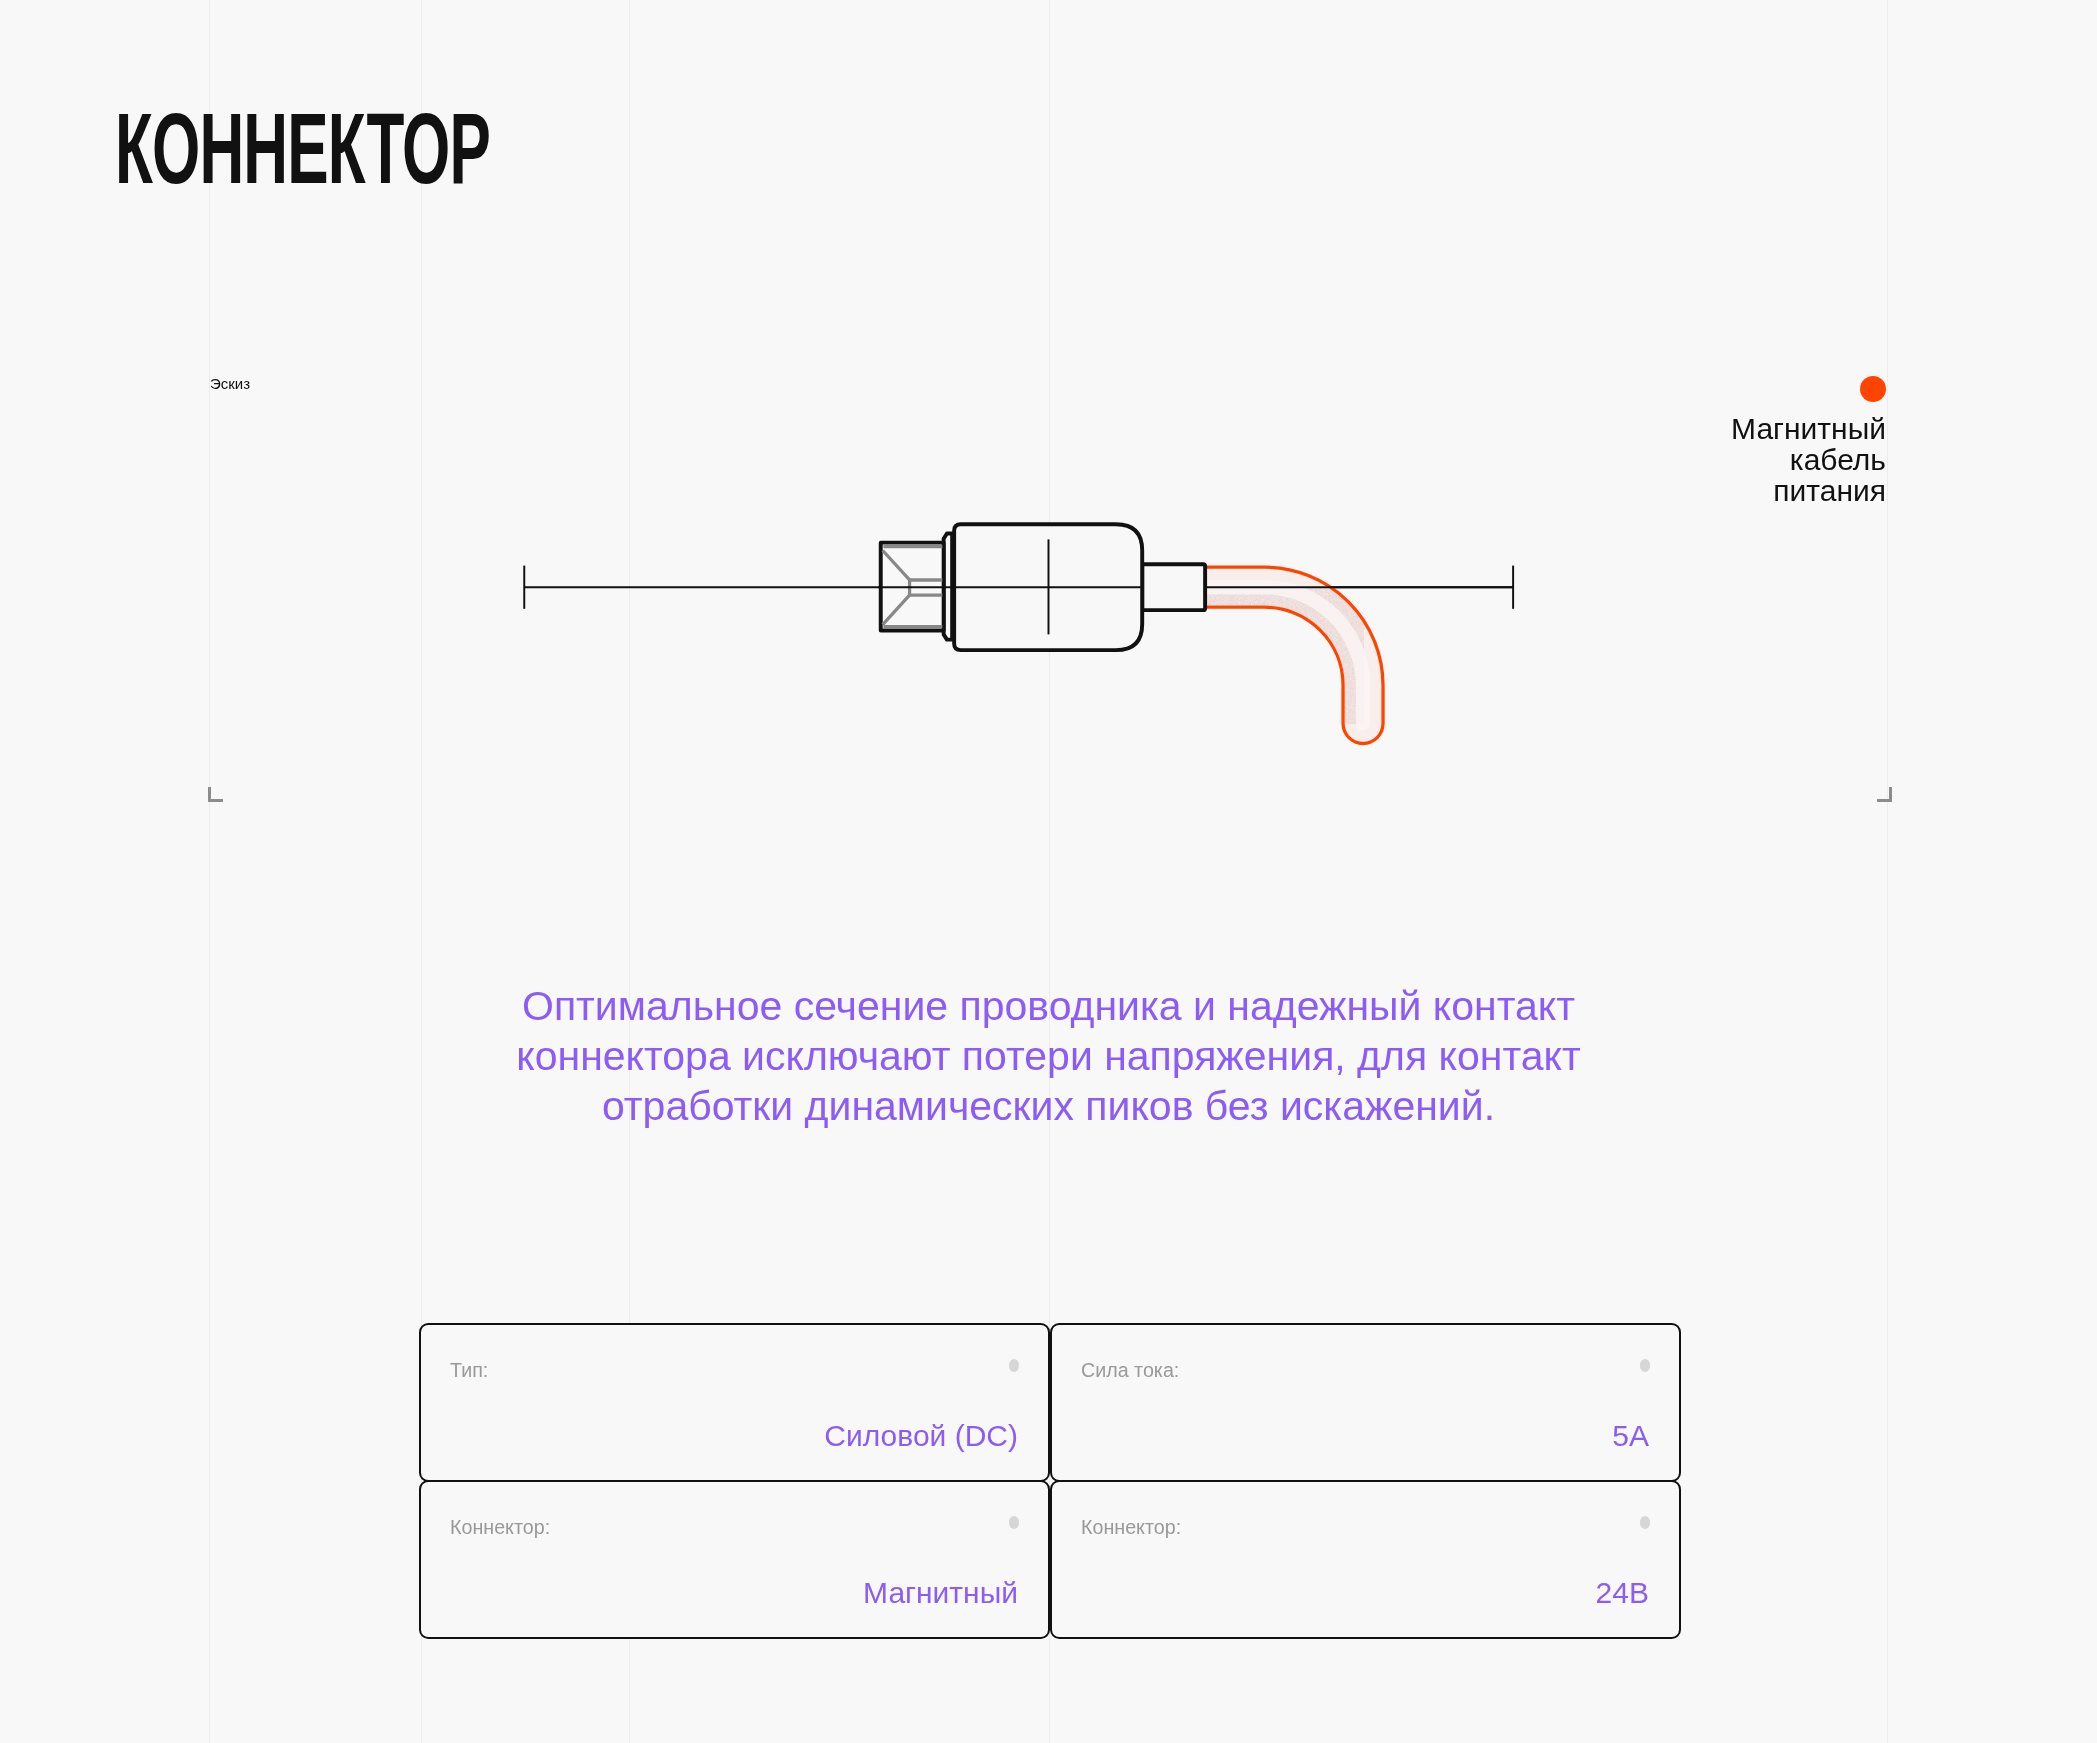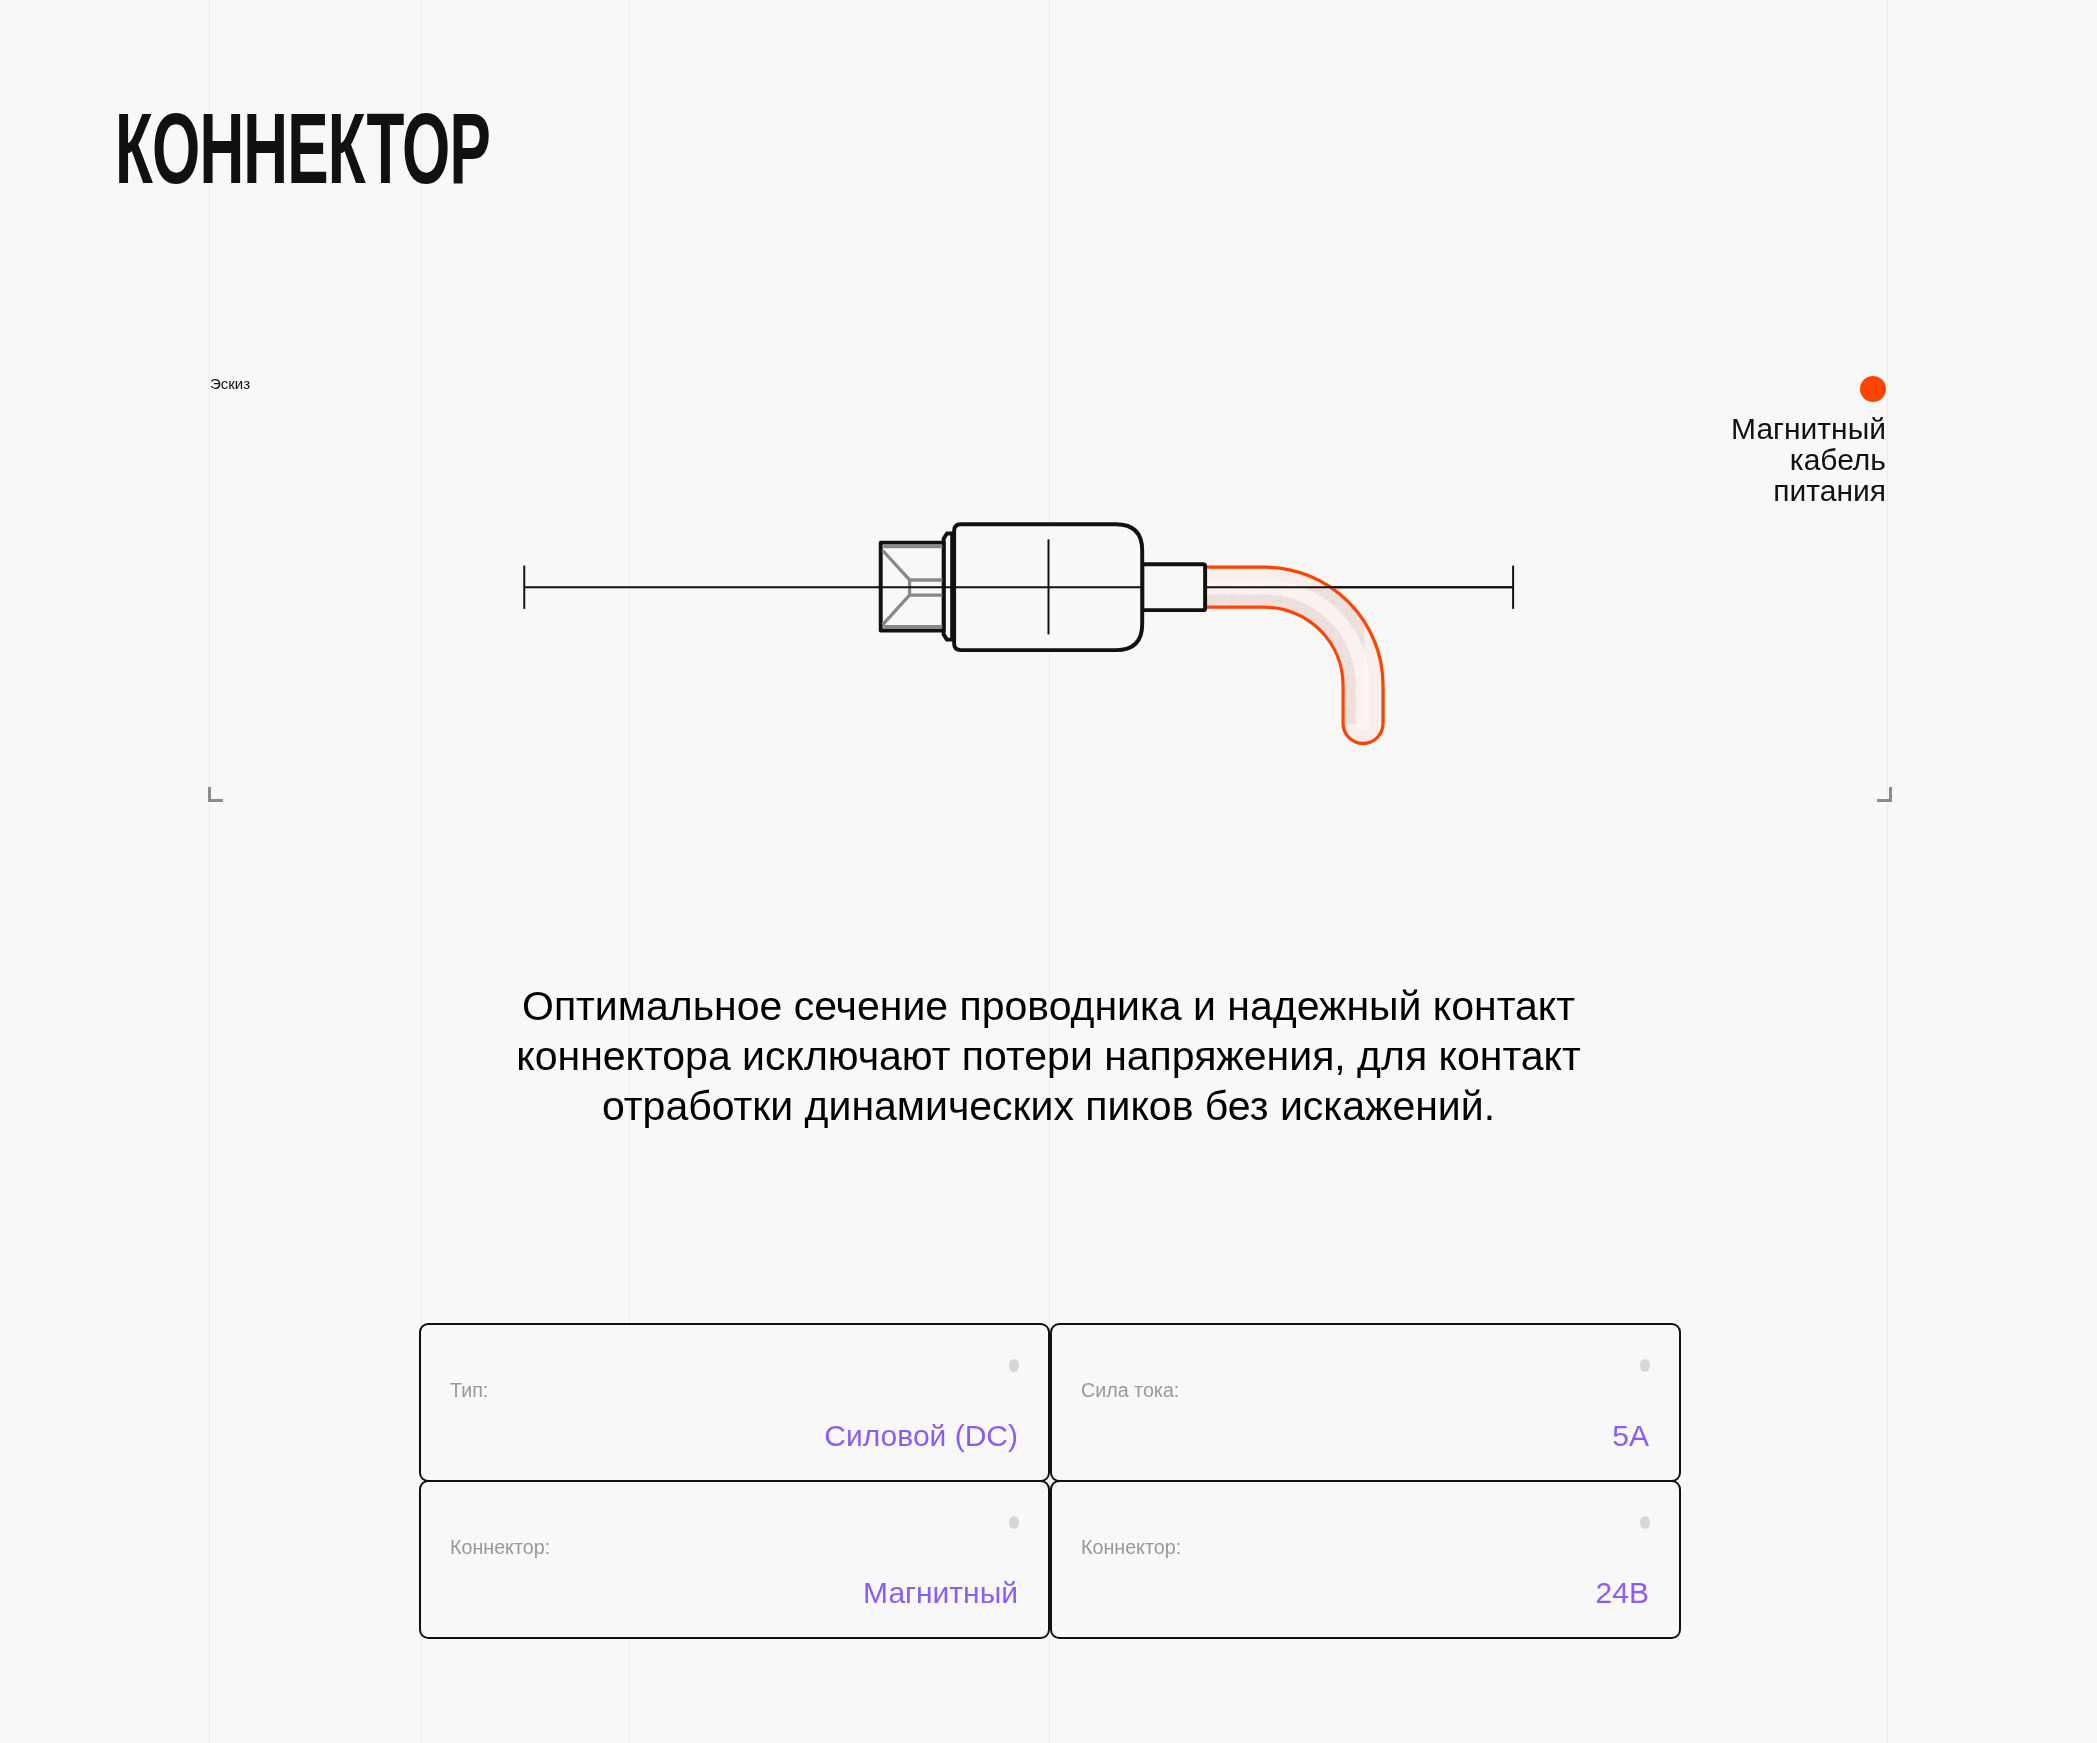--- a/index.html
+++ b/index.html
@@ -21,28 +21,28 @@
   .callout .text {
     position: absolute; right: 0; top: 37px; width: 262px;
     font-size: 30px; line-height: 31px; color: #111; text-align: right;
   }
   .corner { position: absolute; width: 11.8px; height: 11.8px; border-color: #8c8c8c; border-style: solid; }
   .corner.left { left: 208px; top: 787px; border-width: 0 0 3.9px 3.9px; }
   .corner.right { left: 1877px; top: 787px; border-width: 0 3.9px 3.9px 0; }
   .drawing { position: absolute; left: 0; top: 0; }
   .description {
     position: absolute; left: 393px; width: 1311px; top: 981px; text-align: center;
-    font-size: 41px; line-height: 50px; color: #000000;
+    font-size: 41px; line-height: 50px; color: #8b5cf6;
   }
   .specs { position: absolute; left: 419px; top: 1323px; width: 1261px; height: 317px; }
   .card {
     position: absolute; width: 631px; height: 159px; box-sizing: border-box;
     border: 2.6px solid #111; border-radius: 9.2px; background: #f8f8f8;
   }
-  .card .label { position: absolute; left: 29px; top: 34px; font-size: 19.7px; line-height: 23.6px; color: #999999; margin-top: 20px; }
+  .card .label { position: absolute; left: 29px; top: 34px; font-size: 19.7px; line-height: 23.6px; color: #999999; }
   .card .indicator { position: absolute; right: 29px; top: 34px; width: 10.5px; height: 13px; border-radius: 50%; background: #d6d6d6; }
   .card .value { position: absolute; right: 30px; top: 92px; font-size: 30px; line-height: 37px; color: #8b5cf6; }
 </style>
 </head>
 <body>
 
 <div class="gridline" style="left:209px"></div>
 <div class="gridline" style="left:421px"></div>
 <div class="gridline" style="left:629px"></div>
 <div class="gridline" style="left:1049px"></div>

